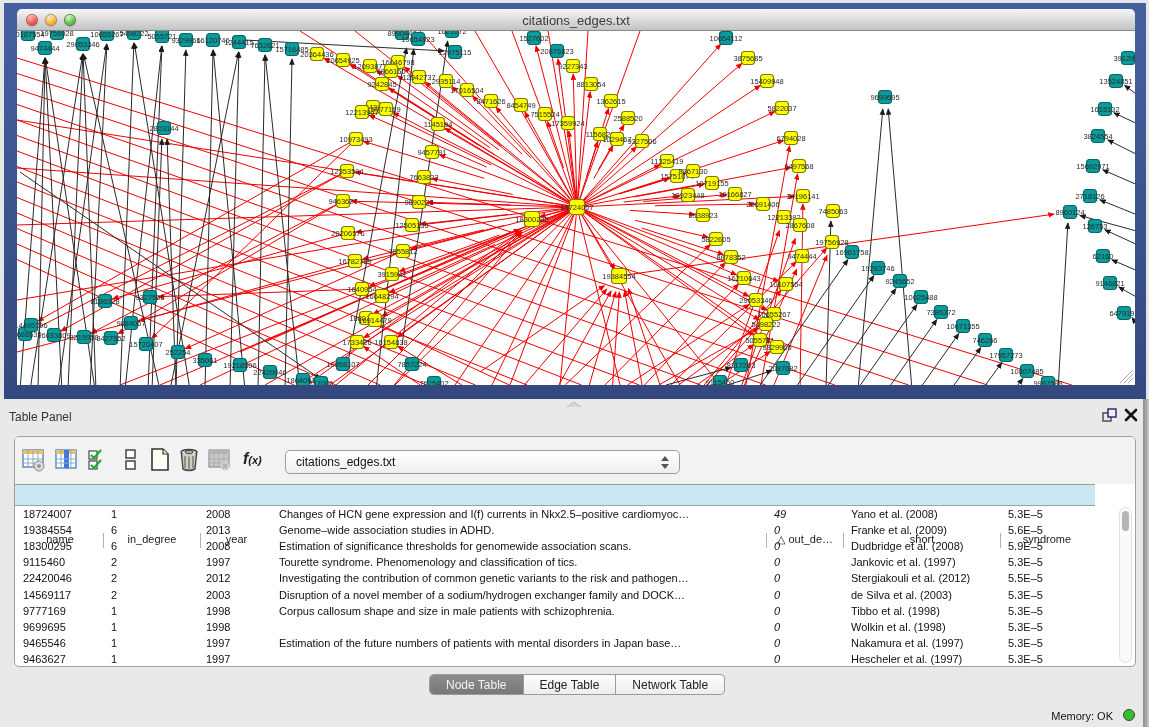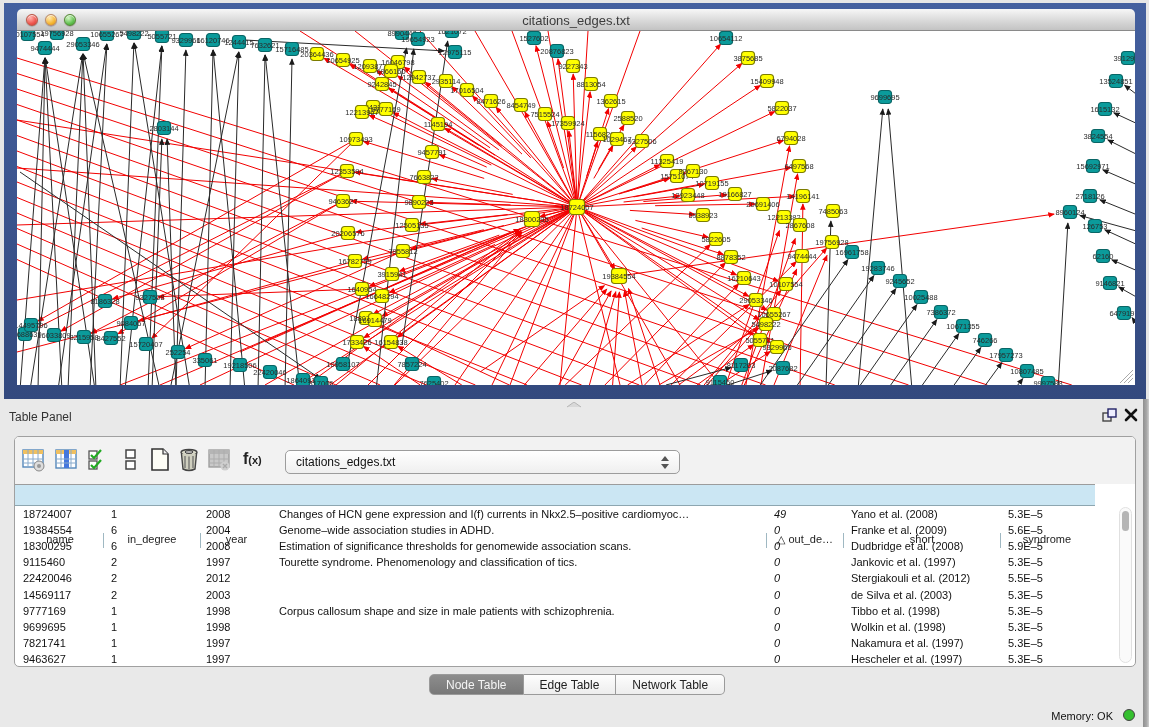--- a/index.html
+++ b/index.html
@@ -606,21 +606,21 @@
             <path d="M3.5,6 L5,21 Q11,24 17,21 L18.5,6" fill="#cfcfbf" stroke="#444" stroke-width="1.4"></path>
             <path d="M7,8 v12 M11,8.5 v13 M15,8 v12" stroke="#666" stroke-width="1.2"></path>
           </svg>
           <svg style="position:absolute;left:193px;top:11px" width="24" height="26">
             <rect x="1" y="2" width="20" height="17" fill="#c9c9c9" stroke="#999" stroke-width="1.3"></rect>
             <rect x="1" y="2" width="20" height="4" fill="#b5b5b5"></rect>
             <path d="M1,11 h20 M1,15 h20 M6,2 v17 M11,2 v17 M16,2 v17" stroke="#adadad" stroke-width="1"></path>
             <circle cx="17" cy="18" r="4.5" fill="#cfcfcf"></circle>
             <path d="M15,16 l4,4 M19,16 l-4,4" stroke="#aaa" stroke-width="1.4"></path>
           </svg>
-          <div style="position:absolute;left:228px;top:13px;font-size:16px;font-weight:bold;color:#222">f<span style="font-size:11px">(x)</span></div>
+          <div style="position:absolute;left:228px;top:13px;font-size:16px;font-style:italic;font-weight:bold;color:#222">f<span style="font-size:11px">(x)</span></div>
         <div id="combo">citations_edges.txt
           <svg style="position:absolute;right:9px;top:4px" width="10" height="15">
             <path d="M5,1 L9,6 L1,6 z" fill="#555"></path>
               <path d="M5,14 L9,9 L1,9 z" fill="#555"></path>
           </svg>
         </div>
       </div>
       <div id="thead">
         <span style="left:2px;width:86px;border-left:none">name</span>
         <span style="left:88px;width:97px">in_degree</span>
@@ -634,21 +634,21 @@
           <span class="c1">1</span>
           <span class="c2">2008</span>
           <span class="c3">Changes of HCN gene expression and I(f) currents in Nkx2.5–positive cardiomyoc…</span>
           <span class="c4">49</span>
           <span class="c5">Yano et al. (2008)</span>
           <span class="c6">5.3E–5</span>
         </div>
 <div class="trow" style="top:86.1px">
           <span class="c0">19384554</span>
           <span class="c1">6</span>
-          <span class="c2">2004</span>
+          <span class="c2">2013</span>
           <span class="c3">Genome–wide association studies in ADHD.</span>
           <span class="c4">0</span>
           <span class="c5">Franke et al. (2009)</span>
           <span class="c6">5.6E–5</span>
         </div>
 <div class="trow" style="top:102.2px">
           <span class="c0">18300295</span>
           <span class="c1">6</span>
           <span class="c2">2008</span>
           <span class="c3">Estimation of significance thresholds for genomewide association scans.</span>
@@ -662,28 +662,30 @@
           <span class="c2">1997</span>
           <span class="c3">Tourette syndrome. Phenomenology and classification of tics.</span>
           <span class="c4">0</span>
           <span class="c5">Jankovic et al. (1997)</span>
           <span class="c6">5.3E–5</span>
         </div>
 <div class="trow" style="top:134.4px">
           <span class="c0">22420046</span>
           <span class="c1">2</span>
           <span class="c2">2012</span>
+          <span class="c3">Investigating the contribution of common genetic variants to the risk and pathogen…</span>
           <span class="c4">0</span>
           <span class="c5">Stergiakouli et al. (2012)</span>
           <span class="c6">5.5E–5</span>
         </div>
 <div class="trow" style="top:150.5px">
           <span class="c0">14569117</span>
           <span class="c1">2</span>
           <span class="c2">2003</span>
+          <span class="c3">Disruption of a novel member of a sodium/hydrogen exchanger family and DOCK…</span>
           <span class="c4">0</span>
           <span class="c5">de Silva et al. (2003)</span>
           <span class="c6">5.3E–5</span>
         </div>
 <div class="trow" style="top:166.6px">
           <span class="c0">9777169</span>
           <span class="c1">1</span>
           <span class="c2">1998</span>
           <span class="c3">Corpus callosum shape and size in male patients with schizophrenia.</span>
           <span class="c4">0</span>
@@ -692,23 +694,24 @@
         </div>
 <div class="trow" style="top:182.7px">
           <span class="c0">9699695</span>
           <span class="c1">1</span>
           <span class="c2">1998</span>
           <span class="c4">0</span>
           <span class="c5">Wolkin et al. (1998)</span>
           <span class="c6">5.3E–5</span>
         </div>
 <div class="trow" style="top:198.8px">
-          <span class="c0">7821741</span>
+          <span class="c0">9465546</span>
           <span class="c1">1</span>
           <span class="c2">1997</span>
+          <span class="c3">Estimation of the future numbers of patients with mental disorders in Japan base…</span>
           <span class="c4">0</span>
           <span class="c5">Nakamura et al. (1997)</span>
           <span class="c6">5.3E–5</span>
         </div>
 <div class="trow" style="top:214.9px">
           <span class="c0">9463627</span>
           <span class="c1">1</span>
           <span class="c2">1997</span>
           <span class="c4">0</span>
           <span class="c5">Hescheler et al. (1997)</span>

